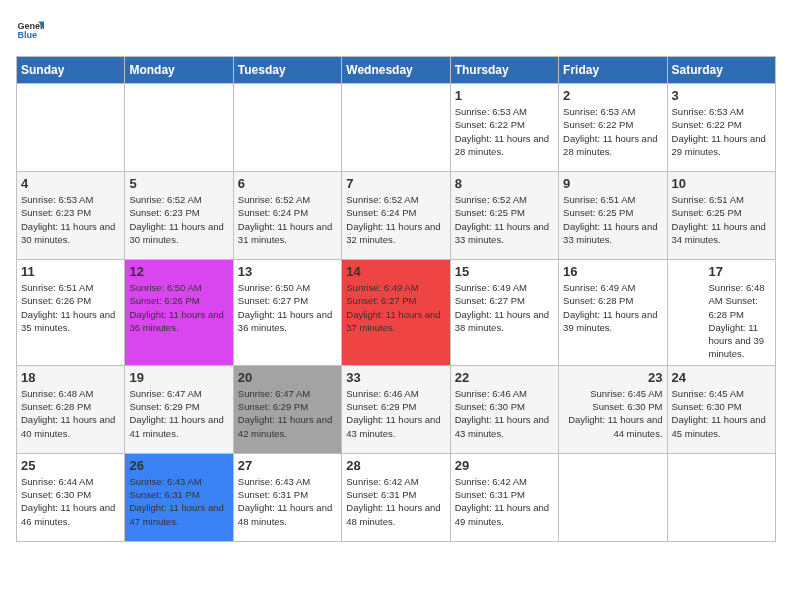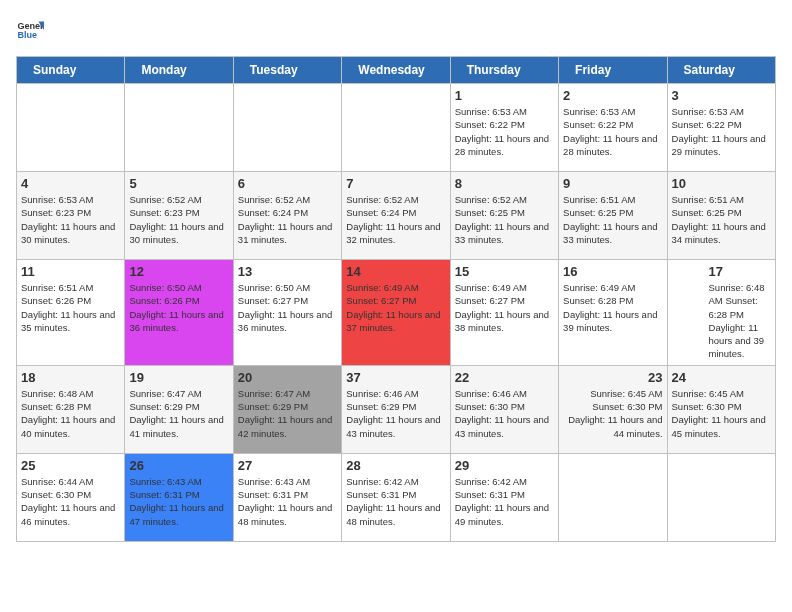--- a/index.html
+++ b/index.html
@@ -40,21 +40,21 @@
     table {
       width: 100%;
       border-collapse: collapse;
       table-layout: fixed;
     }
     thead th {
       background-color: #2e6db4;
       color: #fff;
       font-size: 12px;
       font-weight: bold;
-      padding: 6px 16px;
+      padding: 6px 4px;
       text-align: left;
       border: 1px solid #c0c0c0;
     }
     tbody td {
       border: 1px solid #c0c0c0;
       vertical-align: top;
       padding: 4px;
       font-size: 10px;
       color: #333;
       height: 88px;
@@ -236,21 +236,21 @@
 Sunset: 6:29 PM
 Daylight: 11 hours and 41 minutes.</div>
         </td>
         <td style="background-color: #a3a3a3;">
           <span class="day-num">20</span>
           <div class="day-info">Sunrise: 6:47 AM
 Sunset: 6:29 PM
 Daylight: 11 hours and 42 minutes.</div>
         </td>
         <td style="background-color: rgb(245, 245, 245);">
-          <span class="day-num">37</span>
+          <span class="day-num">33</span>
           <div class="day-info">Sunrise: 6:46 AM
 Sunset: 6:29 PM
 Daylight: 11 hours and 43 minutes.</div>
         </td>
         <td style="background-color: rgb(245, 245, 245);">
           <span class="day-num">22</span>
           <div class="day-info">Sunrise: 6:46 AM
 Sunset: 6:30 PM
 Daylight: 11 hours and 43 minutes.</div>
         </td>

